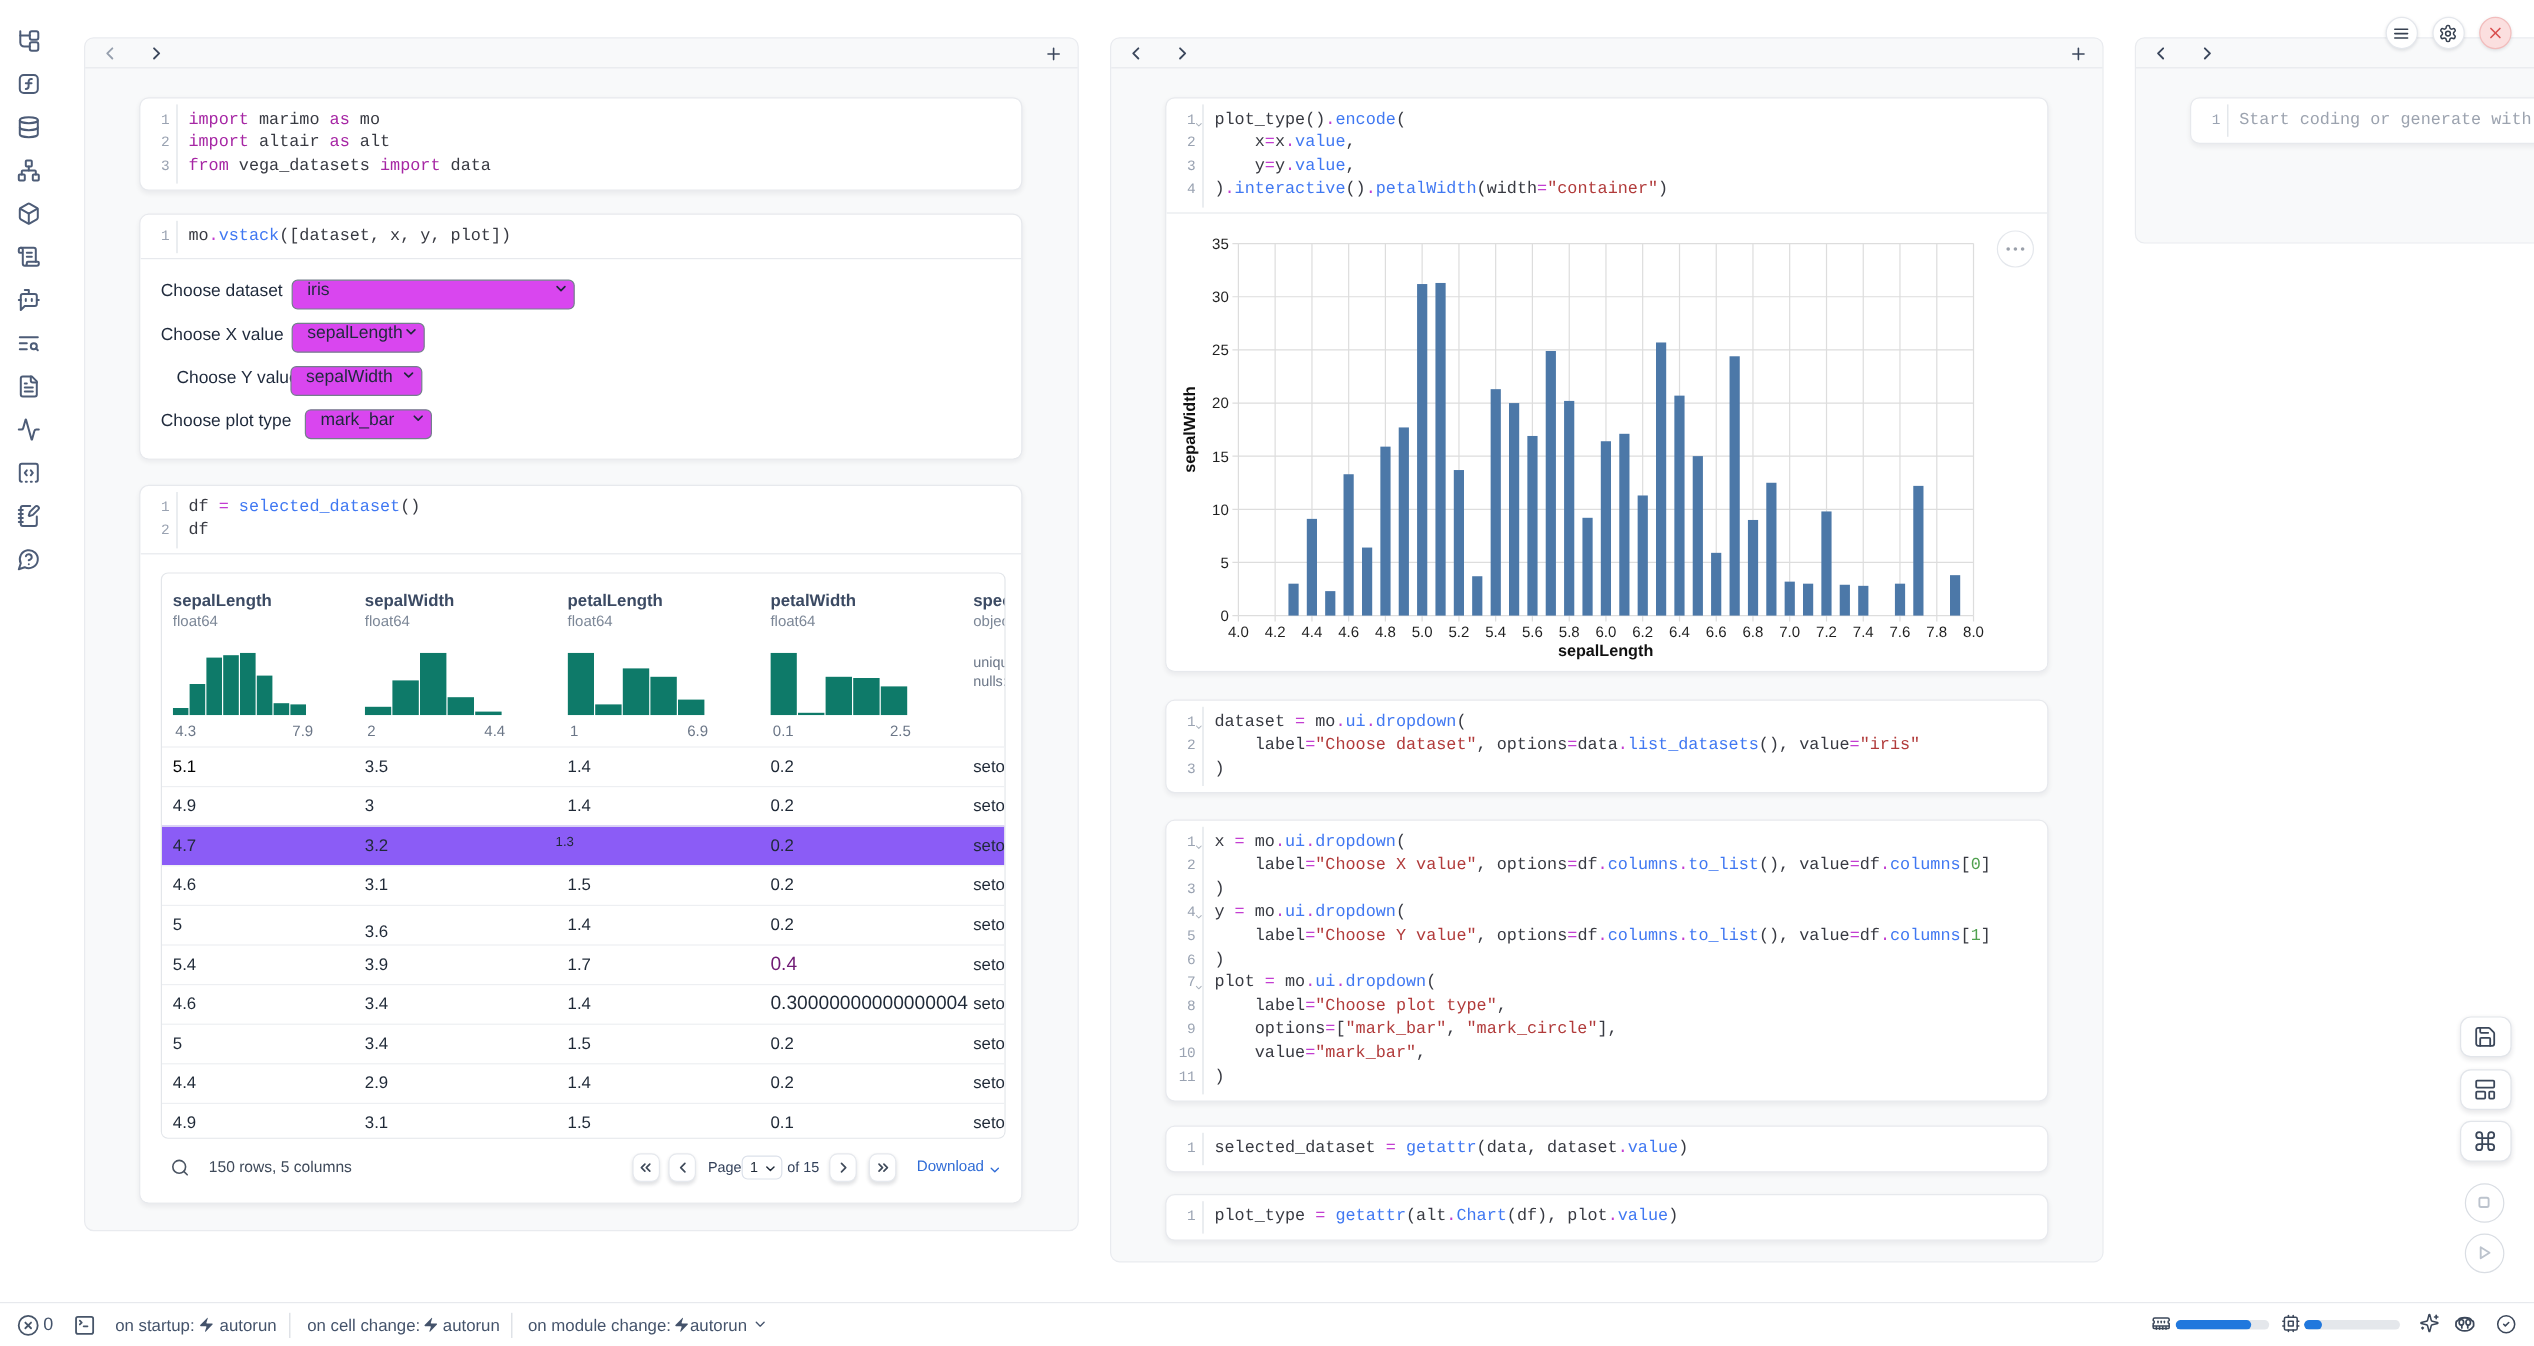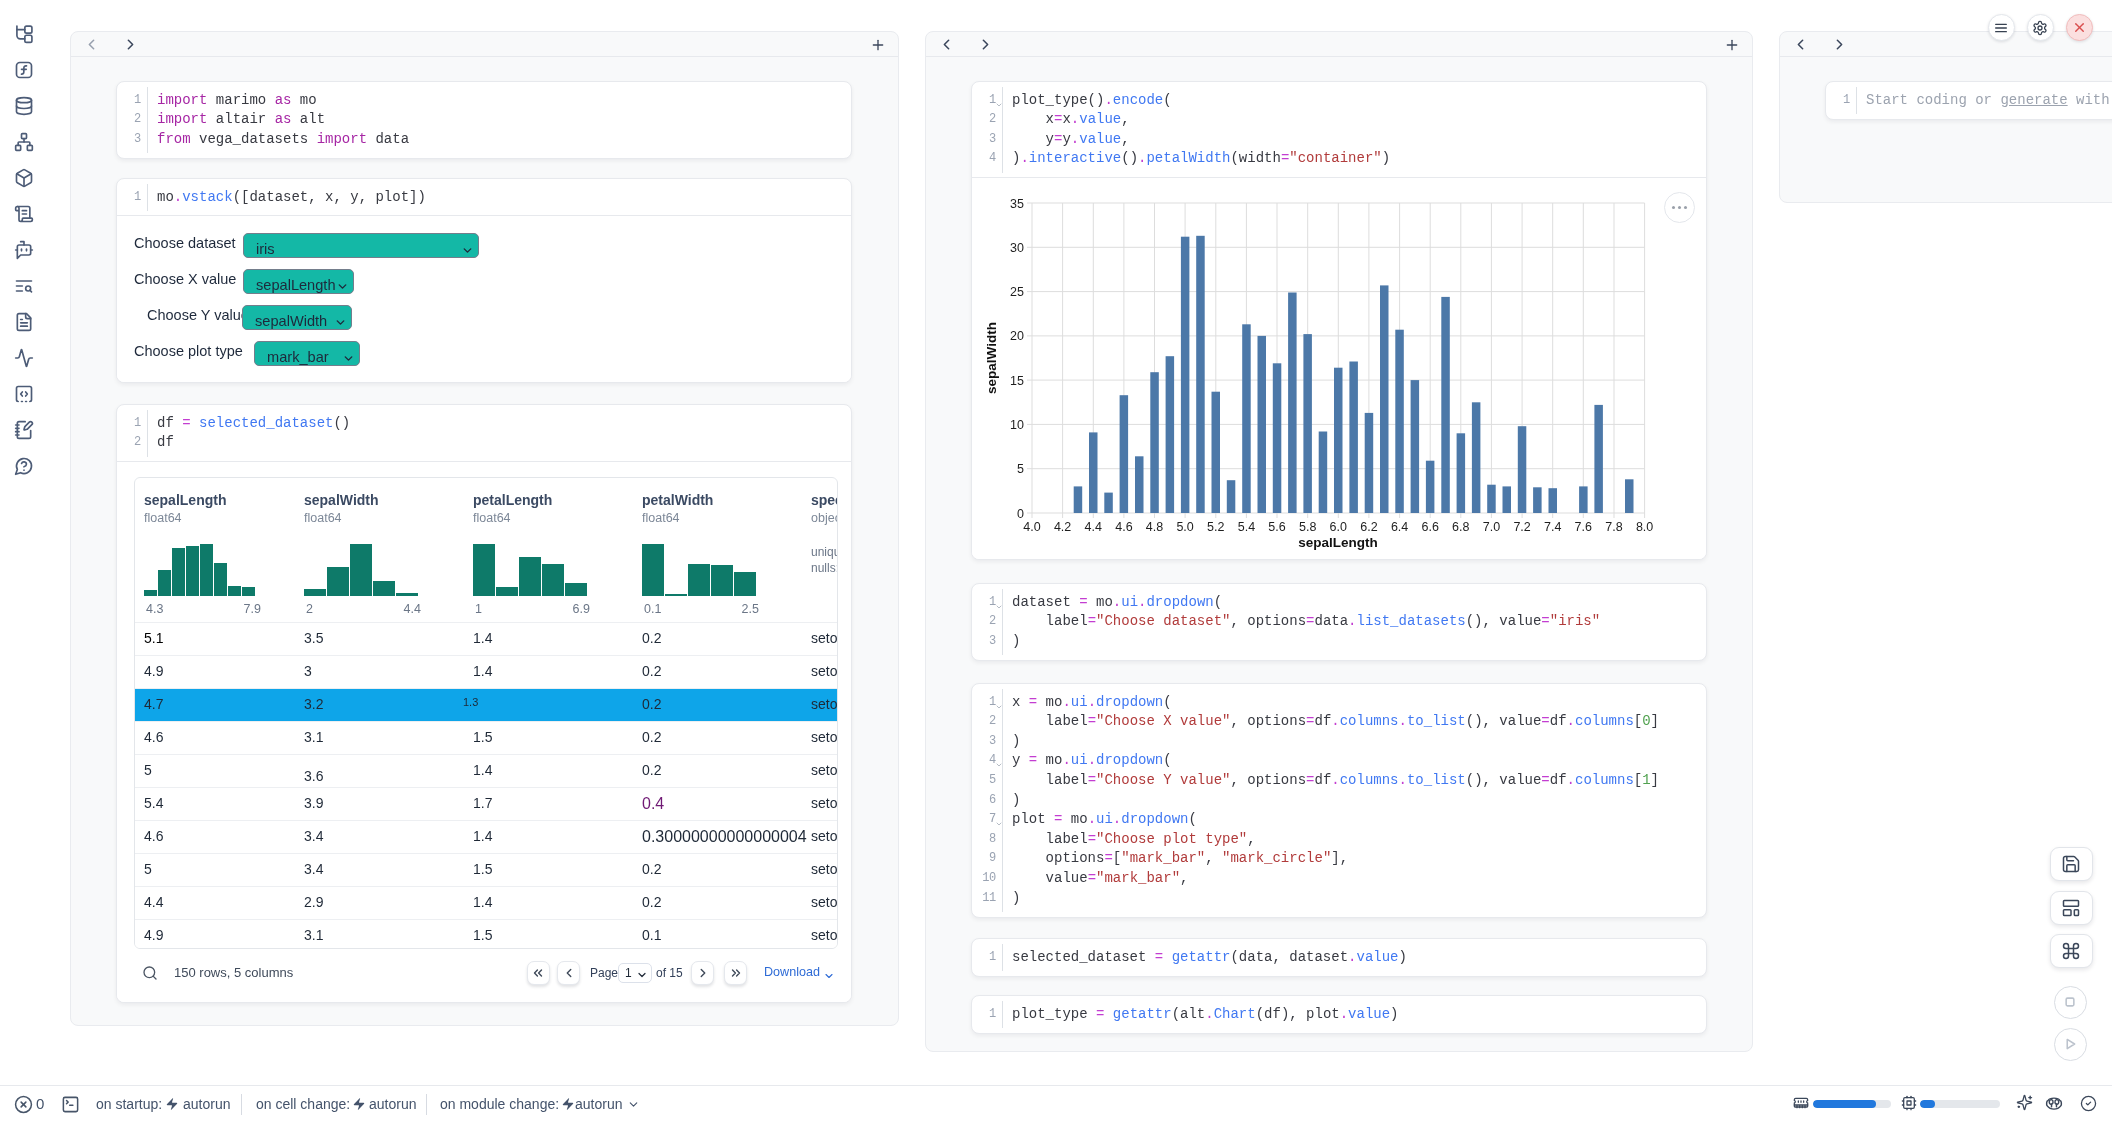--- a/index.html
+++ b/index.html
@@ -7,21 +7,21 @@
 .phead{position:absolute;left:0;right:0;top:0;height:25px;border-bottom:1px solid #e7e9ed}
 .cell{position:absolute;background:#fff;border:1px solid #e7e9ed;border-radius:8px;box-shadow:0 2px 4px rgba(15,23,42,.06);overflow:hidden}
 .cb{position:relative;padding:8.6px 0 9px 0;font-family:"Liberation Mono",monospace;font-size:14px;line-height:19.6px;color:#383a42}
 .cb .vr{position:absolute;left:30px;top:5px;bottom:5px;width:1px;background:#dde1e6}
 .cl{white-space:pre;position:relative;padding-left:40px;height:19.6px}
 .cl .n{position:absolute;left:0;top:0;width:24px;text-align:right;color:#9aa3b2;font-size:12px;letter-spacing:-0.3px}
 .cl .fo{position:absolute;left:23px;top:5px}
 .k{color:#a626a4}.f{color:#4078f2}.o{color:#c33dd1}.s{color:#b13b3b}.g{color:#50a14f}
 .outdiv{position:absolute;left:0;right:0;border-top:1px solid #e7e9ed;background:#fff}
 .lbl{position:absolute;color:#1e293b;font-size:14.5px;white-space:nowrap}
-.sel{position:absolute;background:#14b8a6;border:1px solid #747e8c;border-radius:5px;color:#1e293b;font-size:14.6px;display:flex;align-items:flex-end;white-space:nowrap}
+.sel{position:absolute;background:#d946ef;border:1px solid #747e8c;border-radius:5px;color:#1e293b;font-size:14.6px;display:flex;align-items:flex-start;white-space:nowrap}
 .sel .tx{padding-left:12px}
 .sel svg{position:absolute;right:4px}
 </style></head><body>
 <div class="abs" style="left:0;top:0;width:48px;height:1085px">
     <div class="abs" style="left:14px;top:24px"><svg width="20" height="20" viewBox="0 0 24 24" fill="none" stroke="#4d5c77" stroke-width="2.0" stroke-linecap="round" stroke-linejoin="round">
         <rect x="13" y="2.5" width="8.5" height="8.5" rx="2"></rect>
         <rect x="13" y="13.5" width="8.5" height="8.5" rx="2"></rect>
         <path d="M3.5 2.5V13.8a4 4 0 0 0 4 4H13"></path>
         <path d="M3.5 6.75H13"></path>
       </svg></div>
@@ -250,21 +250,21 @@
         <span class="abs" style="left:507px;top:7px;font-size:14px;color:#1f2937;white-space:nowrap">0.2</span>
         <span class="abs" style="left:676px;top:7px;font-size:14px;color:#1f2937;white-space:nowrap">setosa</span>
       </div>
       <div class="abs" style="left:0;right:0;top:177px;height:33px;background:#fff;border-top:1px solid #edeff2">
         <span class="abs" style="left:9px;top:7px;font-size:14px;color:#1f2937;white-space:nowrap">4.9</span>
         <span class="abs" style="left:169px;top:7px;font-size:14px;color:#1f2937;white-space:nowrap">3</span>
         <span class="abs" style="left:338px;top:7px;font-size:14px;color:#1f2937;white-space:nowrap">1.4</span>
         <span class="abs" style="left:507px;top:7px;font-size:14px;color:#1f2937;white-space:nowrap">0.2</span>
         <span class="abs" style="left:676px;top:7px;font-size:14px;color:#1f2937;white-space:nowrap">setosa</span>
       </div>
-      <div class="abs" style="left:0;right:0;top:210px;height:33px;background:#0ea5e9;border-top:1px solid #edeff2">
+      <div class="abs" style="left:0;right:0;top:210px;height:33px;background:#8b5cf6;border-top:1px solid #edeff2">
         <span class="abs" style="left:9px;top:7px;font-size:14px;color:#1f2937;white-space:nowrap">4.7</span>
         <span class="abs" style="left:169px;top:7px;font-size:14px;color:#1f2937;white-space:nowrap">3.2</span>
         <span class="abs" style="left:328px;top:7px;font-size:11px;color:#1f2937;white-space:nowrap">1.3</span>
         <span class="abs" style="left:507px;top:7px;font-size:14px;color:#1f2937;white-space:nowrap">0.2</span>
         <span class="abs" style="left:676px;top:7px;font-size:14px;color:#1f2937;white-space:nowrap">setosa</span>
       </div>
       <div class="abs" style="left:0;right:0;top:243px;height:33px;background:#fff;border-top:1px solid #edeff2">
         <span class="abs" style="left:9px;top:7px;font-size:14px;color:#1f2937;white-space:nowrap">4.6</span>
         <span class="abs" style="left:169px;top:7px;font-size:14px;color:#1f2937;white-space:nowrap">3.1</span>
         <span class="abs" style="left:338px;top:7px;font-size:14px;color:#1f2937;white-space:nowrap">1.5</span>
@@ -536,21 +536,21 @@
   </div>
 <div class="cell" style="left:971px;top:995px;width:736px">
     <div class="cb">
       <div class="vr"></div>
       <div class="cl"><span class="n">1</span><span>plot_type <span class="o">=</span> <span class="f">getattr</span>(alt<span class="o">.</span><span class="f">Chart</span>(df), plot<span class="o">.</span><span class="f">value</span>)</span></div>
     </div>
   </div>
 <div class="cell" style="left:1825px;top:81px;width:736px">
     <div class="cb">
       <div class="vr"></div>
-      <div class="cl"><span class="n">1</span><span><span style="color:#9ca3af">Start coding or <span style="text-decoration:underline">generate</span> with AI</span></span></div>
+      <div class="cl"><span class="n">1</span><span><span style="color:#9ca3af">Start coding or <span style="">generate</span> with AI</span></span></div>
     </div>
   </div>
 <div class="abs" style="left:1987.5px;top:14.0px;width:27.0px;height:27.0px;border-radius:50%;background:#fff;border:1px solid #e4e7ec;box-shadow:0 1px 3px rgba(15,23,42,.12);display:flex;align-items:center;justify-content:center">
     <svg width="16" height="16" viewBox="0 0 24 24" fill="none" stroke="#374151" stroke-width="2.0" stroke-linecap="round" stroke-linejoin="round">
       <path d="M4 6.5h16"></path>
       <path d="M4 12h16"></path>
       <path d="M4 17.5h16"></path>
     </svg>
   </div>
 <div class="abs" style="left:2026.5px;top:14.0px;width:27.0px;height:27.0px;border-radius:50%;background:#fff;border:1px solid #e4e7ec;box-shadow:0 1px 3px rgba(15,23,42,.12);display:flex;align-items:center;justify-content:center">

